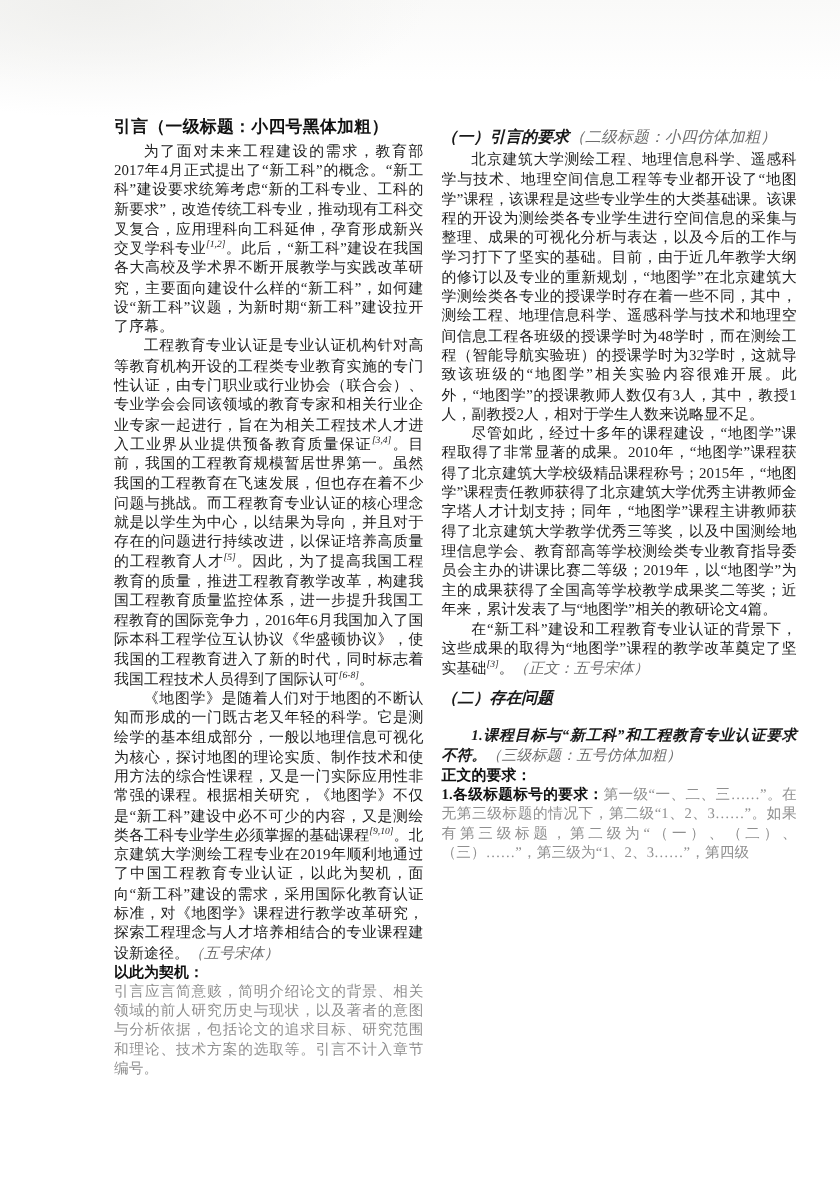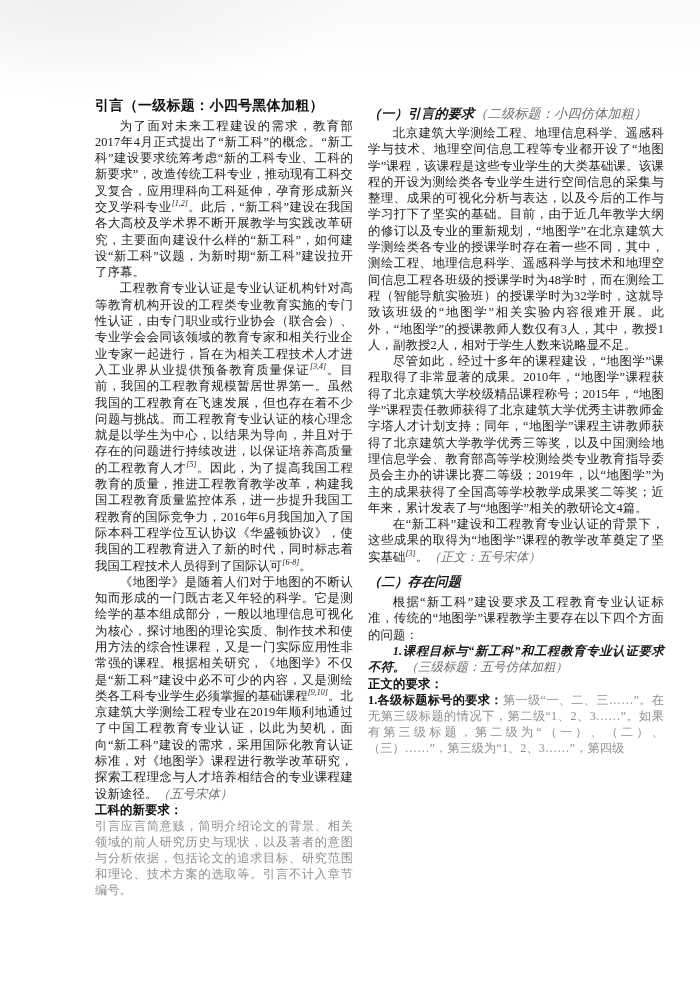--- a/index.html
+++ b/index.html
@@ -26,48 +26,47 @@
     font-size:12.4px;
     line-height:16.3px;
     letter-spacing:0.1px;
   }
   .blk.h1{
     font-family:"Liberation Sans","DejaVu Sans",sans-serif;
     font-size:14px;line-height:24.5px;font-weight:700;color:#151515;
     text-align:left;letter-spacing:0.3px;
   }
   .blk.h2{margin-top:12px;margin-bottom:3px;font-size:13.2px;line-height:17px;text-align:left;}
-  .blk.h2b{margin-top:8px;margin-bottom:4px;font-size:13.2px;line-height:17px;text-align:left;}
+  .blk.h2b{margin-top:8px;margin-bottom:15px;font-size:13.2px;line-height:17px;text-align:left;}
   .blk.p{text-indent:2em;}
   .blk.pn{text-indent:0;}
   .blk.note{text-indent:0;font-size:12.2px;line-height:16px;}
 
   .s-n{color:#222;}
   .s-b{color:#111;font-weight:700;}
   .s-fsb{color:#1a1a1a;font-weight:700;font-style:italic;}
   .s-fs{color:#6e6e6e;font-style:italic;}
   .s-g{color:#8f8f8f;}
   sup.s-sup{color:#222;font-size:8px;line-height:0;letter-spacing:0;font-style:italic;}
 </style>
 </head>
 <body>
 
 <div class="page">
   <div class="col col-left">
       <div class="blk h1"><span class="s-b">引言（一级标题：小四号黑体加粗）</span></div>
       <div class="blk p"><span class="s-n">为了面对未来工程建设的需求，教育部2017年4月正式提出了“新工科”的概念。“新工科”建设要求统筹考虑“新的工科专业、工科的新要求”，改造传统工科专业，推动现有工科交叉复合，应用理科向工科延伸，孕育形成新兴交叉学科专业</span><sup class="s-sup">[1,2]</sup><span class="s-n">。此后，“新工科”建设在我国各大高校及学术界不断开展教学与实践改革研究，主要面向建设什么样的“新工科”，如何建设“新工科”议题，为新时期“新工科”建设拉开了序幕。</span></div>
       <div class="blk p"><span class="s-n">工程教育专业认证是专业认证机构针对高等教育机构开设的工程类专业教育实施的专门性认证，由专门职业或行业协会（联合会）、专业学会会同该领域的教育专家和相关行业企业专家一起进行，旨在为相关工程技术人才进入工业界从业提供预备教育质量保证</span><sup class="s-sup">[3,4]</sup><span class="s-n">。目前，我国的工程教育规模暂居世界第一。虽然我国的工程教育在飞速发展，但也存在着不少问题与挑战。而工程教育专业认证的核心理念就是以学生为中心，以结果为导向，并且对于存在的问题进行持续改进，以保证培养高质量的工程教育人才</span><sup class="s-sup">[5]</sup><span class="s-n">。因此，为了提高我国工程教育的质量，推进工程教育教学改革，构建我国工程教育质量监控体系，进一步提升我国工程教育的国际竞争力，2016年6月我国加入了国际本科工程学位互认协议《华盛顿协议》，使我国的工程教育进入了新的时代，同时标志着我国工程技术人员得到了国际认可</span><sup class="s-sup">[6-8]</sup><span class="s-n">。</span></div>
       <div class="blk p"><span class="s-n">《地图学》是随着人们对于地图的不断认知而形成的一门既古老又年轻的科学。它是测绘学的基本组成部分，一般以地理信息可视化为核心，探讨地图的理论实质、制作技术和使用方法的综合性课程，又是一门实际应用性非常强的课程。根据相关研究，《地图学》不仅是“新工科”建设中必不可少的内容，又是测绘类各工科专业学生必须掌握的基础课程</span><sup class="s-sup">[9,10]</sup><span class="s-n">。北京建筑大学测绘工程专业在2019年顺利地通过了中国工程教育专业认证，以此为契机，面向“新工科”建设的需求，采用国际化教育认证标准，对《地图学》课程进行教学改革研究，探索工程理念与人才培养相结合的专业课程建设新途径。</span><span class="s-fs">（五号宋体）</span></div>
-      <div class="blk pn"><span class="s-b">工科的新要求：</span></div>
+      <div class="blk pn"><span class="s-b">以此为契机：</span></div>
       <div class="blk note"><span class="s-g">引言应言简意赅，简明介绍论文的背景、相关领域的前人研究历史与现状，以及著者的意图与分析依据，包括论文的追求目标、研究范围和理论、技术方案的选取等。引言不计入章节编号。</span></div>
     </div>
   <div class="col col-right">
       <div class="blk h2"><span class="s-fsb">（一）引言的要求</span><span class="s-fs">（二级标题：小四仿体加粗）</span></div>
       <div class="blk p"><span class="s-n">北京建筑大学测绘工程、地理信息科学、遥感科学与技术、地理空间信息工程等专业都开设了“地图学”课程，该课程是这些专业学生的大类基础课。该课程的开设为测绘类各专业学生进行空间信息的采集与整理、成果的可视化分析与表达，以及今后的工作与学习打下了坚实的基础。目前，由于近几年教学大纲的修订以及专业的重新规划，“地图学”在北京建筑大学测绘类各专业的授课学时存在着一些不同，其中，测绘工程、地理信息科学、遥感科学与技术和地理空间信息工程各班级的授课学时为48学时，而在测绘工程（智能导航实验班）的授课学时为32学时，这就导致该班级的“地图学”相关实验内容很难开展。此外，“地图学”的授课教师人数仅有3人，其中，教授1人，副教授2人，相对于学生人数来说略显不足。</span></div>
       <div class="blk p"><span class="s-n">尽管如此，经过十多年的课程建设，“地图学”课程取得了非常显著的成果。2010年，“地图学”课程获得了北京建筑大学校级精品课程称号；2015年，“地图学”课程责任教师获得了北京建筑大学优秀主讲教师金字塔人才计划支持；同年，“地图学”课程主讲教师获得了北京建筑大学教学优秀三等奖，以及中国测绘地理信息学会、教育部高等学校测绘类专业教育指导委员会主办的讲课比赛二等级；2019年，以“地图学”为主的成果获得了全国高等学校教学成果奖二等奖；近年来，累计发表了与“地图学”相关的教研论文4篇。</span></div>
       <div class="blk p"><span class="s-n">在“新工科”建设和工程教育专业认证的背景下，这些成果的取得为“地图学”课程的教学改革奠定了坚实基础</span><sup class="s-sup">[3]</sup><span class="s-n">。</span><span class="s-fs">（正文：五号宋体）</span></div>
       <div class="blk h2b"><span class="s-fsb">（二）存在问题</span></div>
-      <div class="blk p"><span class="s-n">根据“新工科”建设要求及工程教育专业认证标准，传统的“地图学”课程教学主要存在以下四个方面的问题：</span></div>
       <div class="blk p"><span class="s-fsb">1.课程目标与“新工科”和工程教育专业认证要求不符。</span><span class="s-fs">（三级标题：五号仿体加粗）</span></div>
       <div class="blk pn"><span class="s-b">正文的要求：</span></div>
       <div class="blk note"><span class="s-b">1.各级标题标号的要求：</span><span class="s-g">第一级“一、二、三……”。在无第三级标题的情况下，第二级“1、2、3……”。如果有第三级标题，第二级为“（一）、（二）、（三）……”，第三级为“1、2、3……”，第四级</span></div>
     </div>
 </div>
 
 </body></html>

